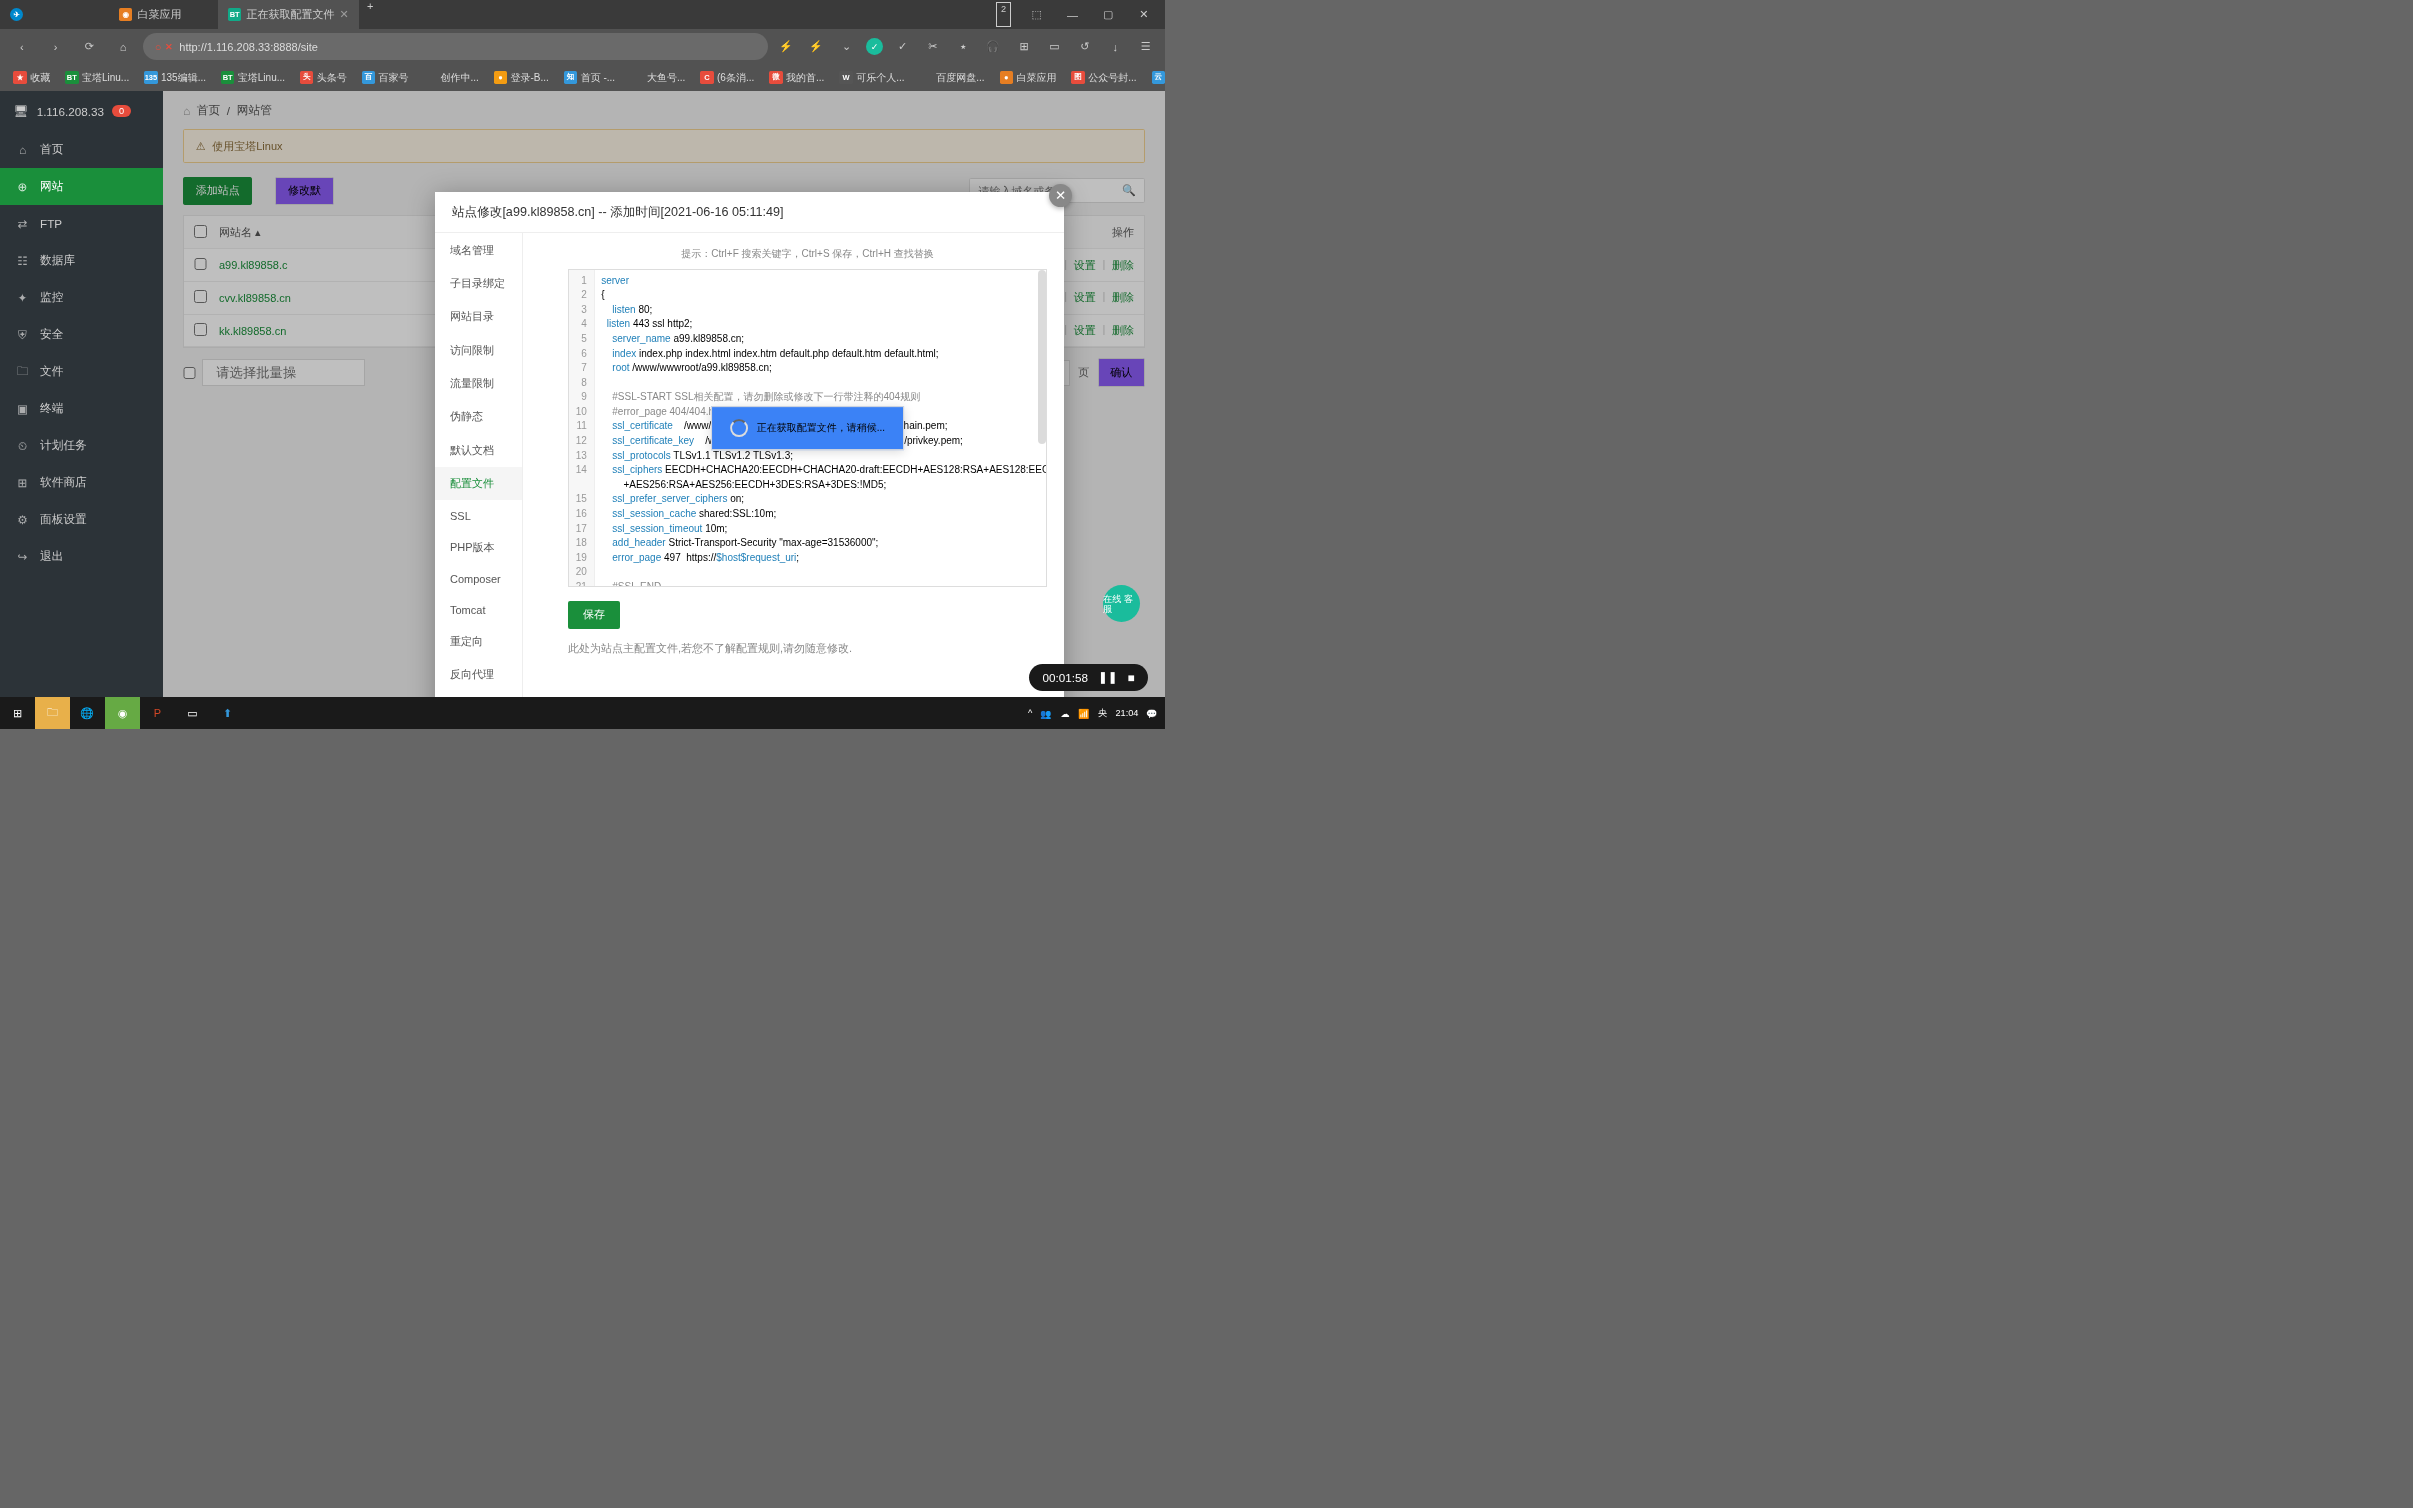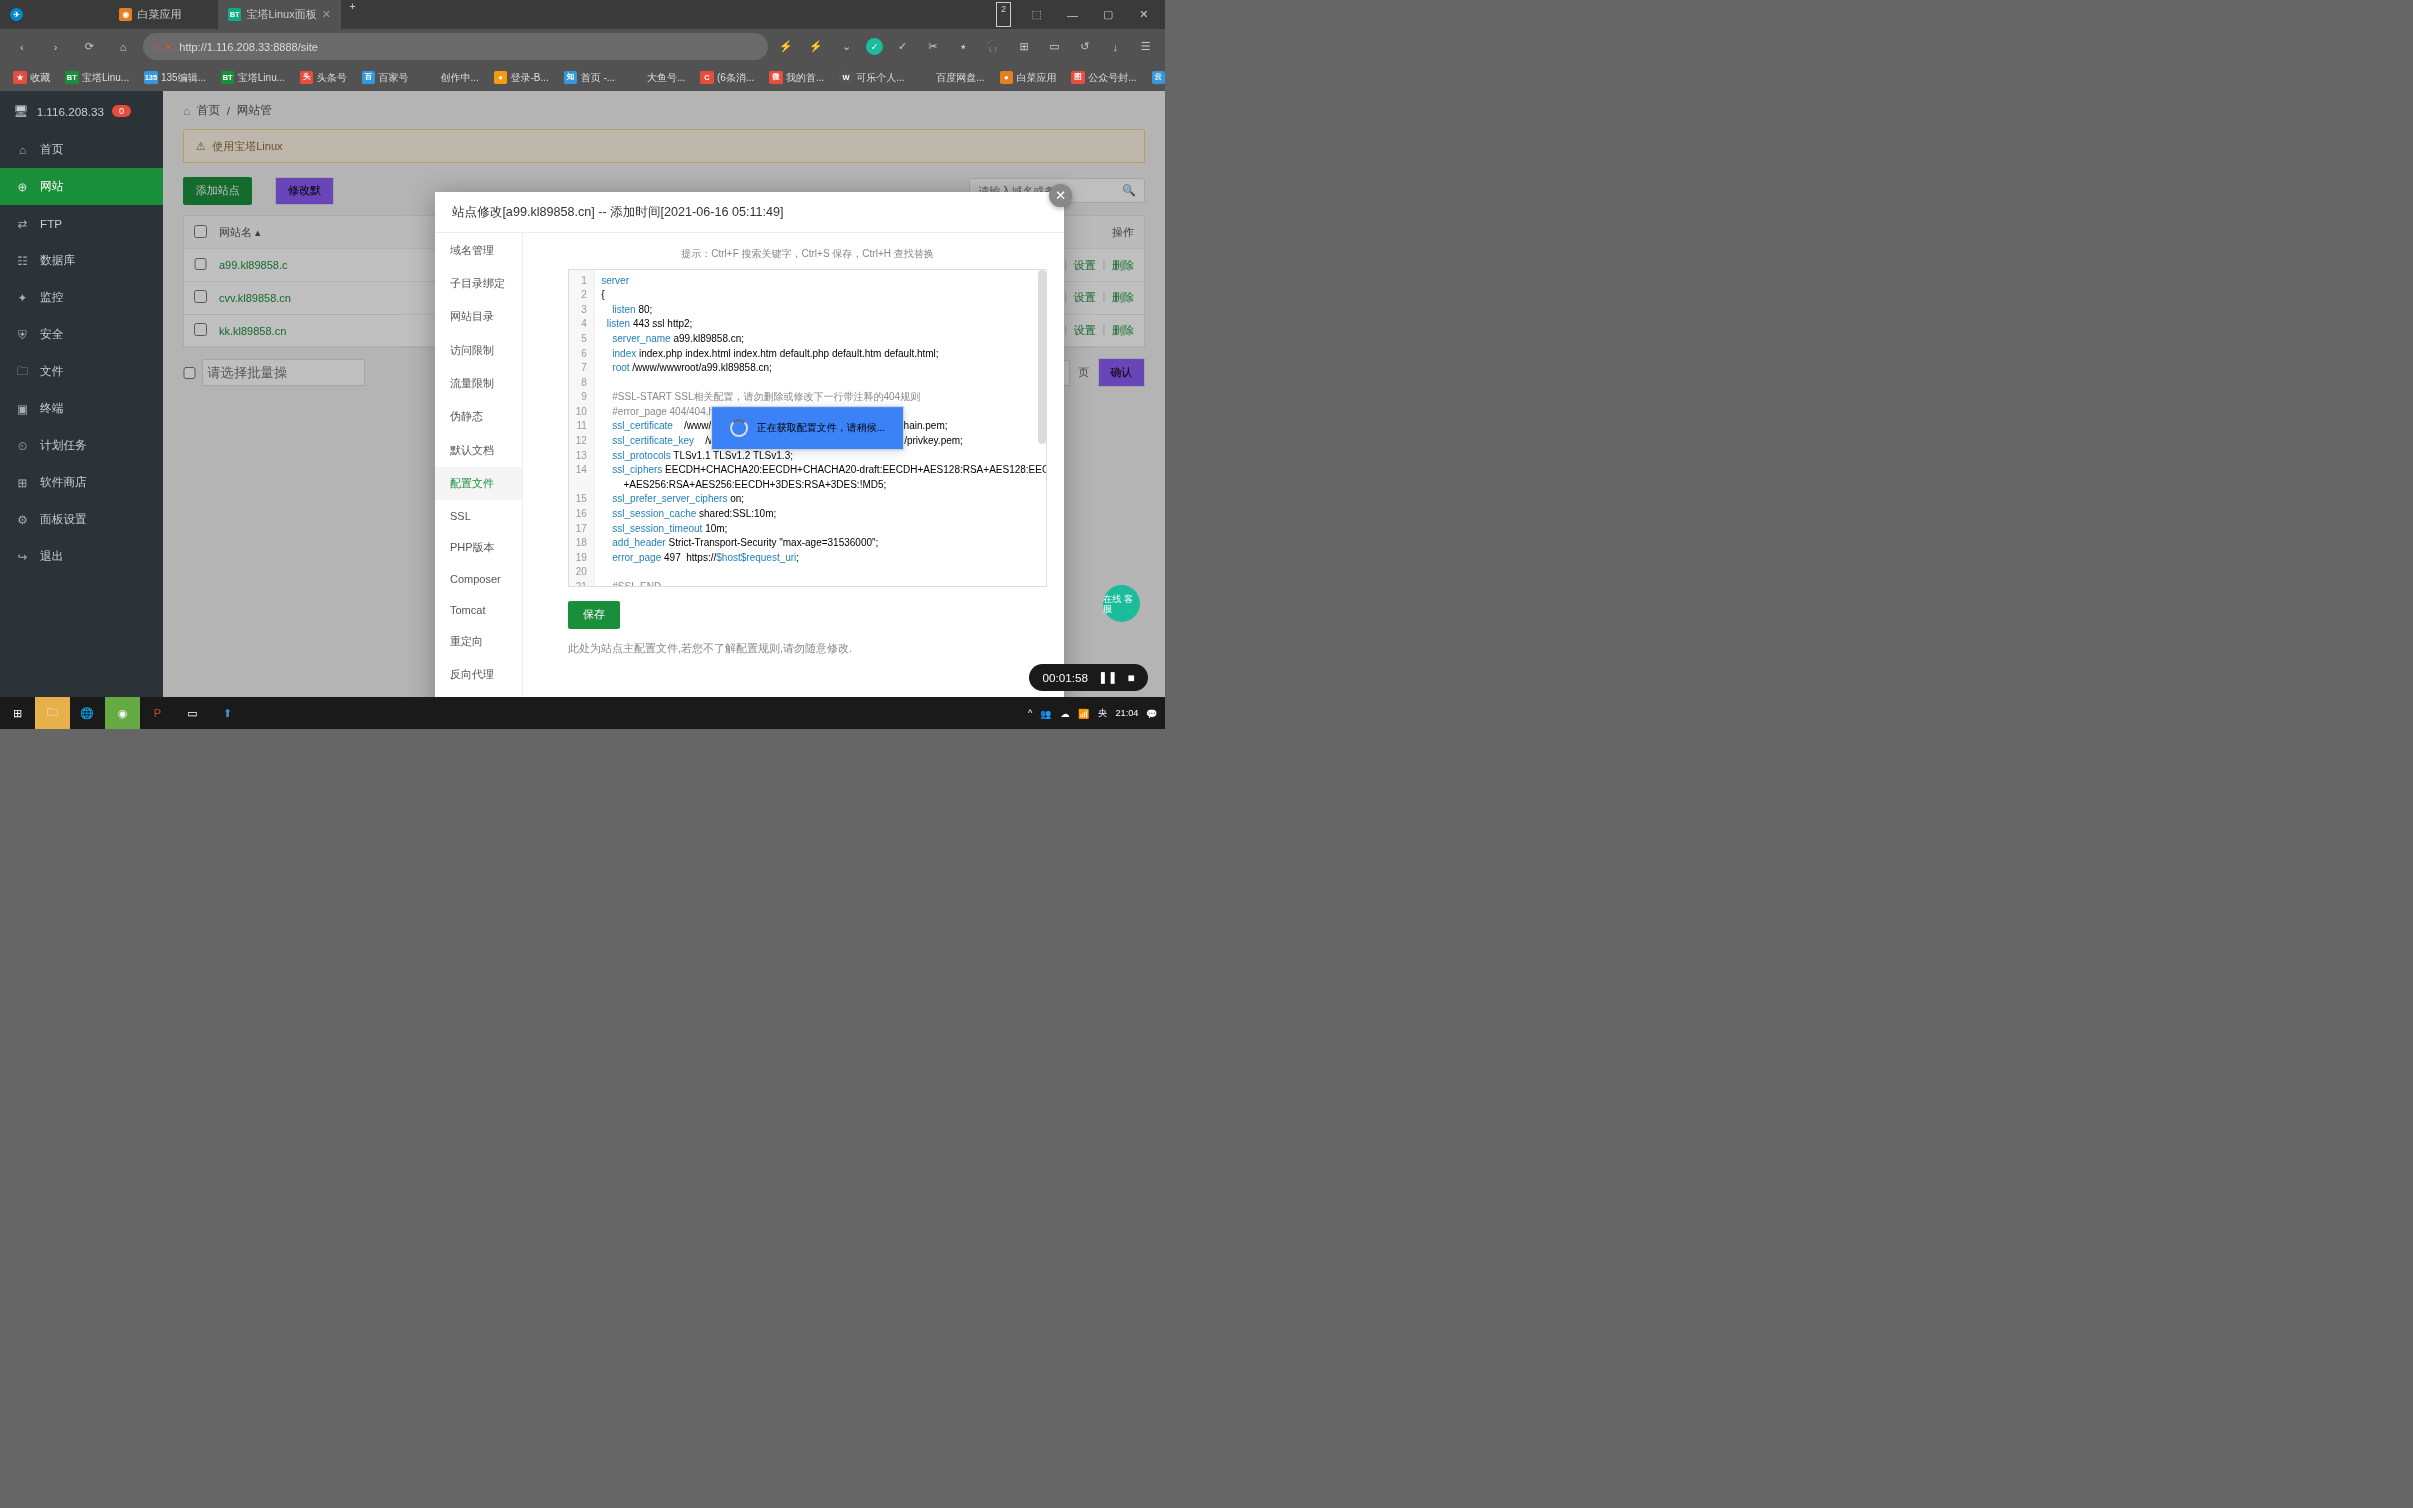--- a/index.html
+++ b/index.html
@@ -61,21 +61,21 @@
 .table-row.header .col-name{color:#555;}
 .col-php{width:50px;}
 .col-ssl{width:75px;}
 .col-ops{margin-left:auto;display:flex;gap:6.7px;}
 .op-link{color:#1a8f3b;cursor:pointer;}
 .op-sep{color:#ccc;}
 .ssl-warn{color:#e67e22;}
 .ssl-ok{color:#1a8f3b;}
 
 .table-footer{margin:10px 20px;display:flex;align-items:center;gap:6.7px;font-size:11px;color:#666;}
-.batch-select{border:0.8px solid #ddd;padding:5px 4px;background:#fff;width:163px;}
+.batch-select{border:0.8px solid #ddd;padding:5px 13px;background:#fff;width:163px;}
 .pager{margin-left:auto;display:flex;align-items:center;gap:8.4px;}
 .pager select,.pager input{border:0.8px solid #ddd;padding:4.2px 6.7px;}
 .pager input{width:34px;text-align:center;}
 
 
 .modal-overlay{position:absolute;inset:0;background:rgba(0,0,0,.25);}
 .modal{position:absolute;left:272px;top:101px;width:629px;height:587px;background:#fff;box-shadow:0 3.4px 25px rgba(0,0,0,.3);display:flex;flex-direction:column;}
 .modal-header{padding:11.7px 17px;font-size:12.6px;color:#333;border-bottom:0.8px solid #eee;position:relative;}
 .modal-close{position:absolute;right:-8.4px;top:-8.4px;width:23.5px;height:23.5px;border-radius:50%;background:#888;color:#fff;display:flex;align-items:center;justify-content:center;cursor:pointer;font-size:13.4px;box-shadow:0 1.7px 5px rgba(0,0,0,.3);}
 .modal-body{flex:1;display:flex;overflow:hidden;gap:28px;}
@@ -113,21 +113,21 @@
   <div class="browser-tabs">
     <div class="browser-tab">
       <span class="tab-favicon telegram">✈</span>
     </div>
     <div class="browser-tab">
       <span class="tab-favicon orange">◉</span>
       <span>白菜应用</span>
     </div>
     <div class="browser-tab active">
       <span class="tab-favicon">BT</span>
-      <span>宝塔Linux面板</span>
+      <span>正在获取配置文件</span>
       <span class="tab-close">✕</span>
     </div>
     <div class="new-tab">+</div>
   </div>
   <div class="win-controls">
     <span class="win-indicator">2</span>
     <span class="win-btn">⬚</span>
     <span class="win-btn">—</span>
     <span class="win-btn">▢</span>
     <span class="win-btn">✕</span>

